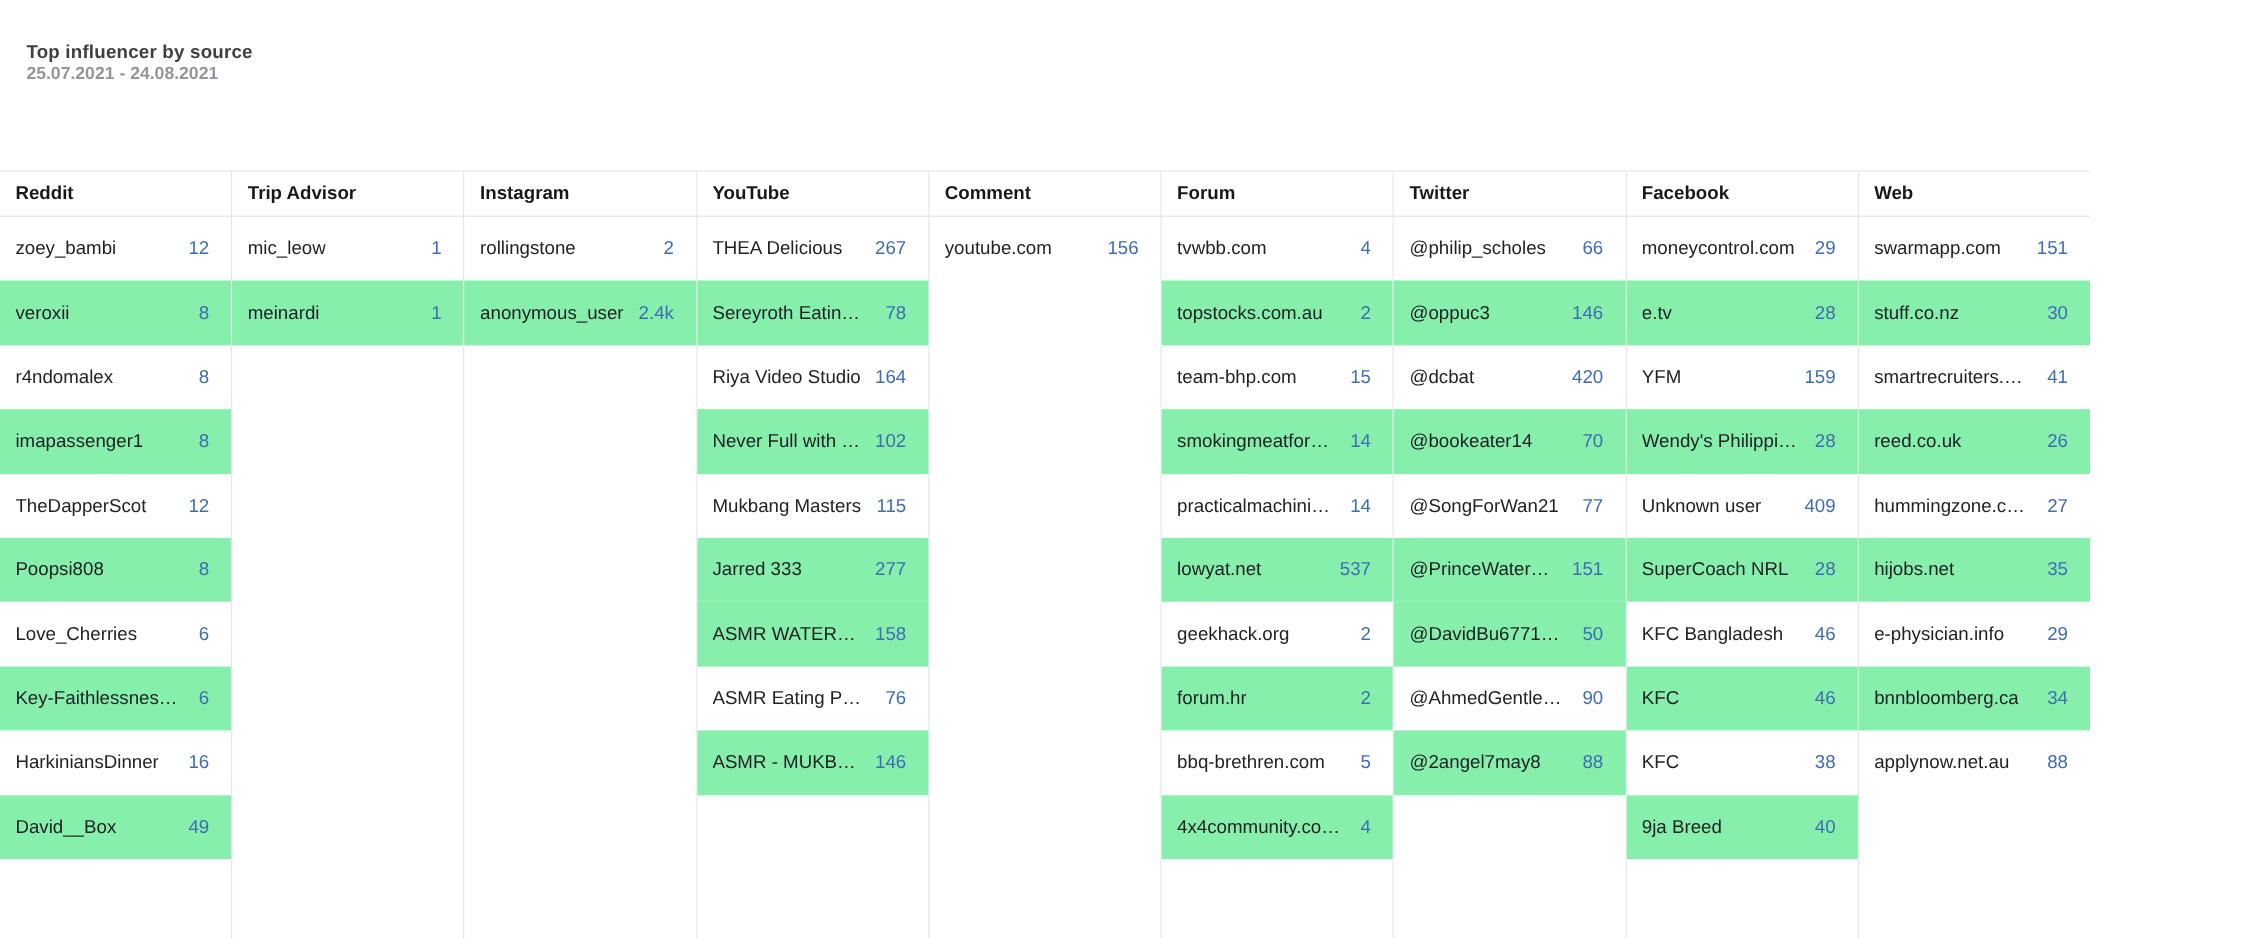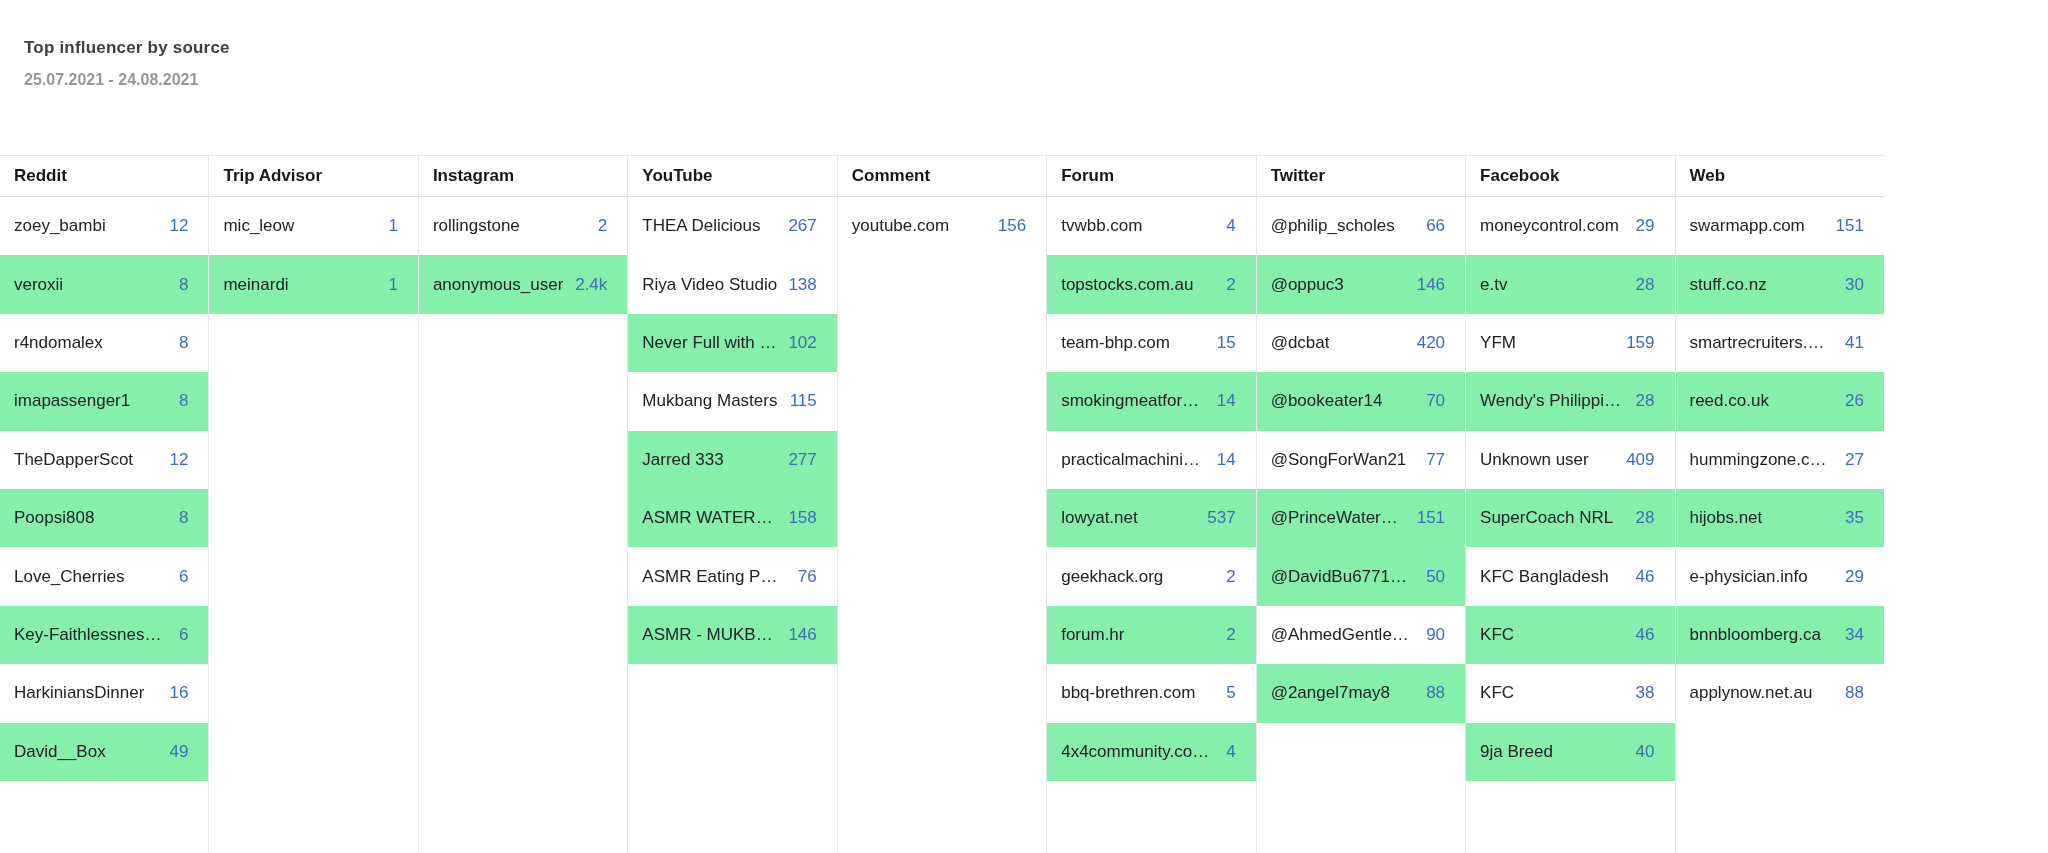--- a/index.html
+++ b/index.html
@@ -2,24 +2,25 @@
 <html><head>
 <meta charset="utf-8">
 <style>
   html,body { margin:0; padding:0; background:#ffffff; }
   .canvas {
     position:relative;
     width:1884px; height:853px;
     background:#ffffff;
     font-family:"Liberation Sans", sans-serif;
     overflow:hidden;
+    padding-left:16px;
   }
   .titleblock { position:absolute; left:24px; top:38px; }
   .title { font-size:17px; font-weight:bold; color:#3d4043; letter-spacing:0.2px; }
-  .subtitle { font-size:16px; font-weight:bold; color:#93969b; margin-top:13px; }
+  .subtitle { font-size:16px; font-weight:bold; color:#93969b; margin-top:1px; }
 
   .grid {
     position:absolute; left:0; right:0; top:155px; bottom:0;
     display:flex;
     border-top:1px solid #e3e5e8;
   }
   .col {
     flex:1 1 0; min-width:0;
     display:flex; flex-direction:column;
     border-right:1px solid #e3e5e8;
@@ -138,23 +139,27 @@
         <div class="cell"></div>
         <div class="cell"></div>
         <div class="cell"></div>
       </div>
       <div class="col">
         <div class="col-header">YouTube</div>
         <div class="cell">
           <span class="name">THEA Delicious</span>
           <span class="value">267</span>
         </div>
+        <div class="cell striped">
+          <span class="name">Sereyroth Eatin…</span>
+          <span class="value">78</span>
+        </div>
         <div class="cell">
           <span class="name">Riya Video Studio</span>
-          <span class="value">138</span>
+          <span class="value">164</span>
         </div>
         <div class="cell striped">
           <span class="name">Never Full with …</span>
           <span class="value">102</span>
         </div>
         <div class="cell">
           <span class="name">Mukbang Masters</span>
           <span class="value">115</span>
         </div>
         <div class="cell striped">

